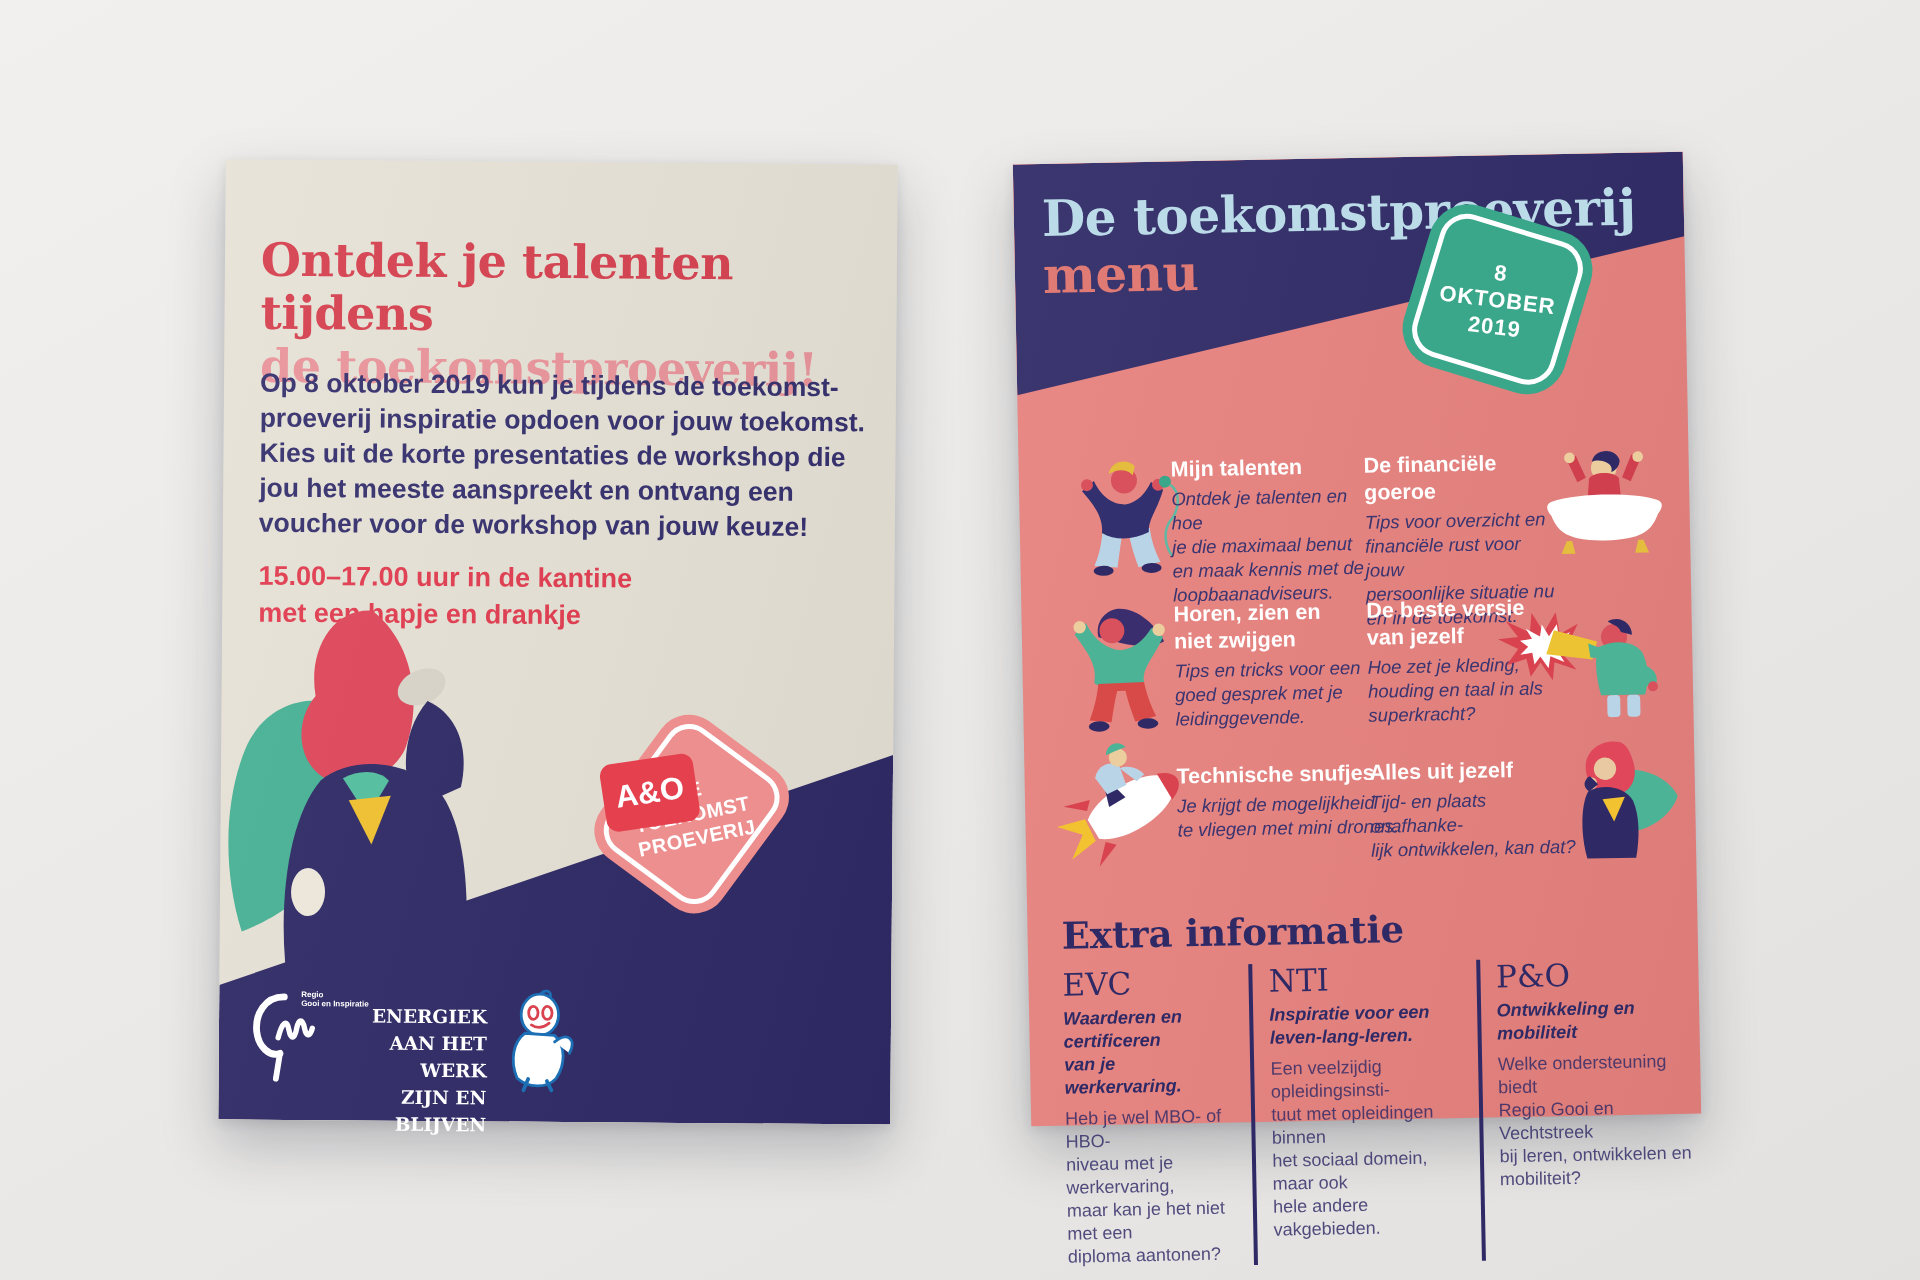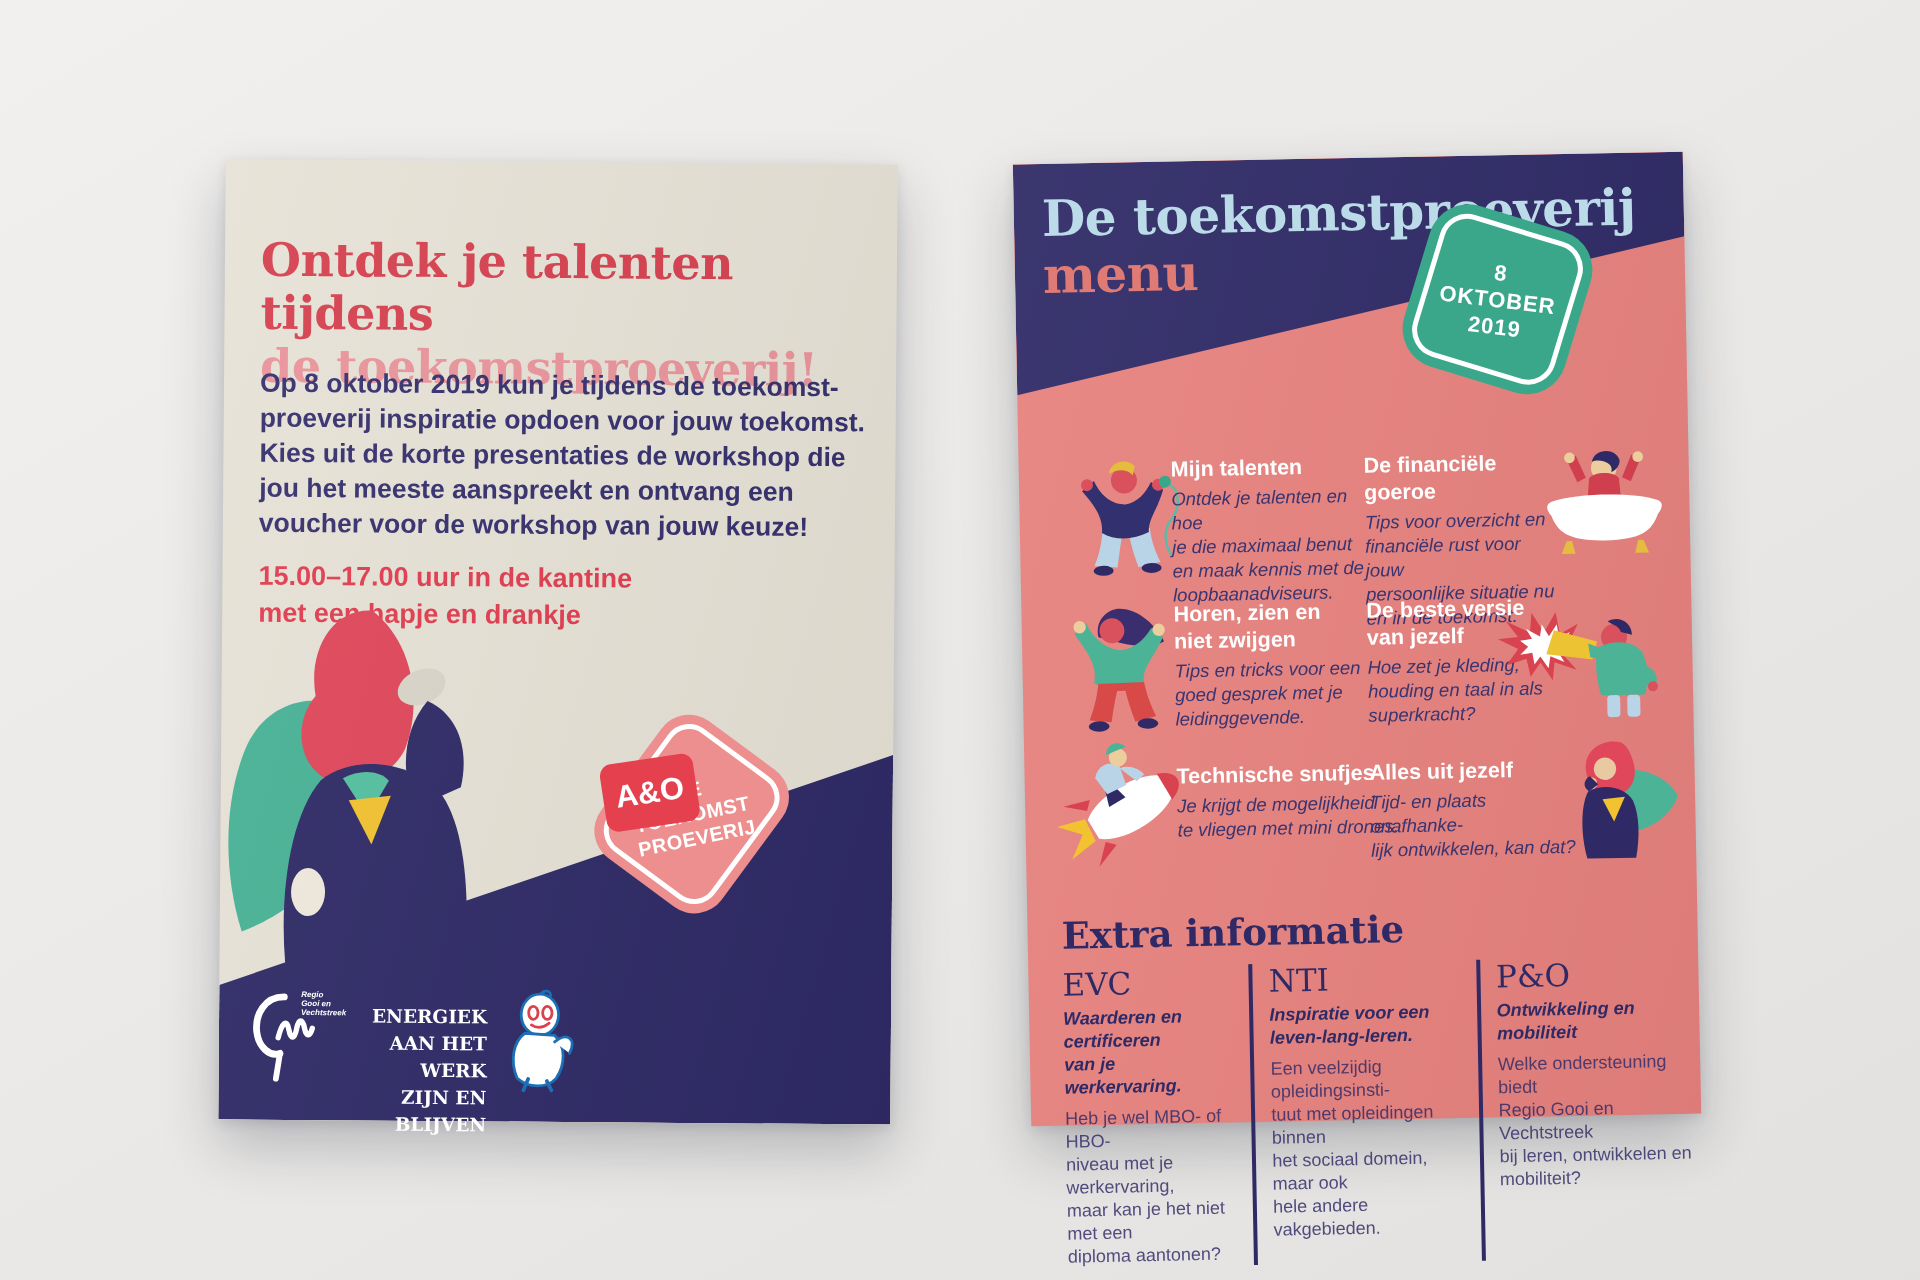--- a/index.html
+++ b/index.html
@@ -31,21 +31,21 @@
   .stamp-inner{position:absolute;inset:9px;border:5px solid #fff;border-radius:26px;
     display:flex;align-items:center;justify-content:center;}
   .stamp-text{transform:rotate(-48deg);color:#fff;font-weight:bold;font-size:20px;line-height:24px;
     text-align:center;letter-spacing:.5px;white-space:nowrap;}
   .ao{position:absolute;left:382px;top:596px;width:94px;height:68px;background:#e4404e;
     border-radius:12px;transform:rotate(-9deg);z-index:4;display:flex;align-items:center;justify-content:center;
     color:#fff;font-weight:bold;font-size:31px;}
   
   .logo-row{position:absolute;left:30px;top:826px;width:330px;height:115px;z-index:4;display:flex;gap:6px;}
   .logo-mark{position:relative;width:78px;height:100px;flex:0 0 auto;}
-  .logo-region{position:absolute;left:52px;top:4px;width:70px;color:#fff;font-size:8px;line-height:9px;font-weight:bold;font-style:italic;}
+  .logo-region{position:absolute;left:52px;top:4px;width:70px;color:#fff;font-size:8px;line-height:9px;font-weight:bold;}
   .logo-lines{width:158px;margin-top:16px;text-align:right;color:#fff;
     font-family:"DejaVu Serif","Liberation Serif",serif;font-weight:bold;font-size:18.5px;line-height:27px;}
   .logo-mascot{width:84px;height:106px;flex:0 0 auto;margin-left:2px;}
 
   
   #back{left:1022px;top:158px;width:670px;height:962px;background:#e8827e;transform:rotate(-1.1deg);}
   .b-header{position:absolute;inset:0;background:#2f2a66;
     clip-path:polygon(0 0,100% 0,100% 8.8%,0 24%);}
   .b-title{position:absolute;left:28px;top:26px;font-family:"DejaVu Serif","Liberation Serif",serif;
     font-weight:bold;font-size:50px;line-height:57px;letter-spacing:-.5px;z-index:2;}
@@ -117,21 +117,21 @@
 
   <div class="logo-row">
     <div class="logo-mark">
       <svg viewBox="0 0 80 100" width="78" height="100">
         <path d="M36 10 C16 10 6 28 8 46 C10 62 22 72 32 68" stroke="#fff" stroke-width="7" fill="none" stroke-linecap="round"></path>
         <path d="M32 68 L28 94" stroke="#fff" stroke-width="6" fill="none" stroke-linecap="round"></path>
         <path d="M30 52 C34 36 39 32 41 44 C43 54 47 54 49 42 C51 32 55 32 57 42 C59 52 63 50 65 42" stroke="#fff" stroke-width="5.5" fill="none" stroke-linecap="round"></path>
       </svg>
       <div class="logo-region">
           <div>Regio</div>
-          <div>Gooi en Vechtstreek</div>
+          <div>Gooi en Inspiratie</div>
         </div>
     </div>
     <div class="logo-lines">
         <div>ENERGIEK</div>
         <div>AAN HET WERK</div>
         <div>ZIJN EN BLIJVEN</div>
       </div>
     <svg class="logo-mascot" viewBox="0 0 90 110">
       <path d="M48 6 C52 -1 61 1 59 8" stroke="#1d6fb5" stroke-width="3" fill="none" stroke-linecap="round"></path>
       <ellipse cx="48" cy="27" rx="20" ry="22" fill="#fff" stroke="#1d6fb5" stroke-width="3"></ellipse>

